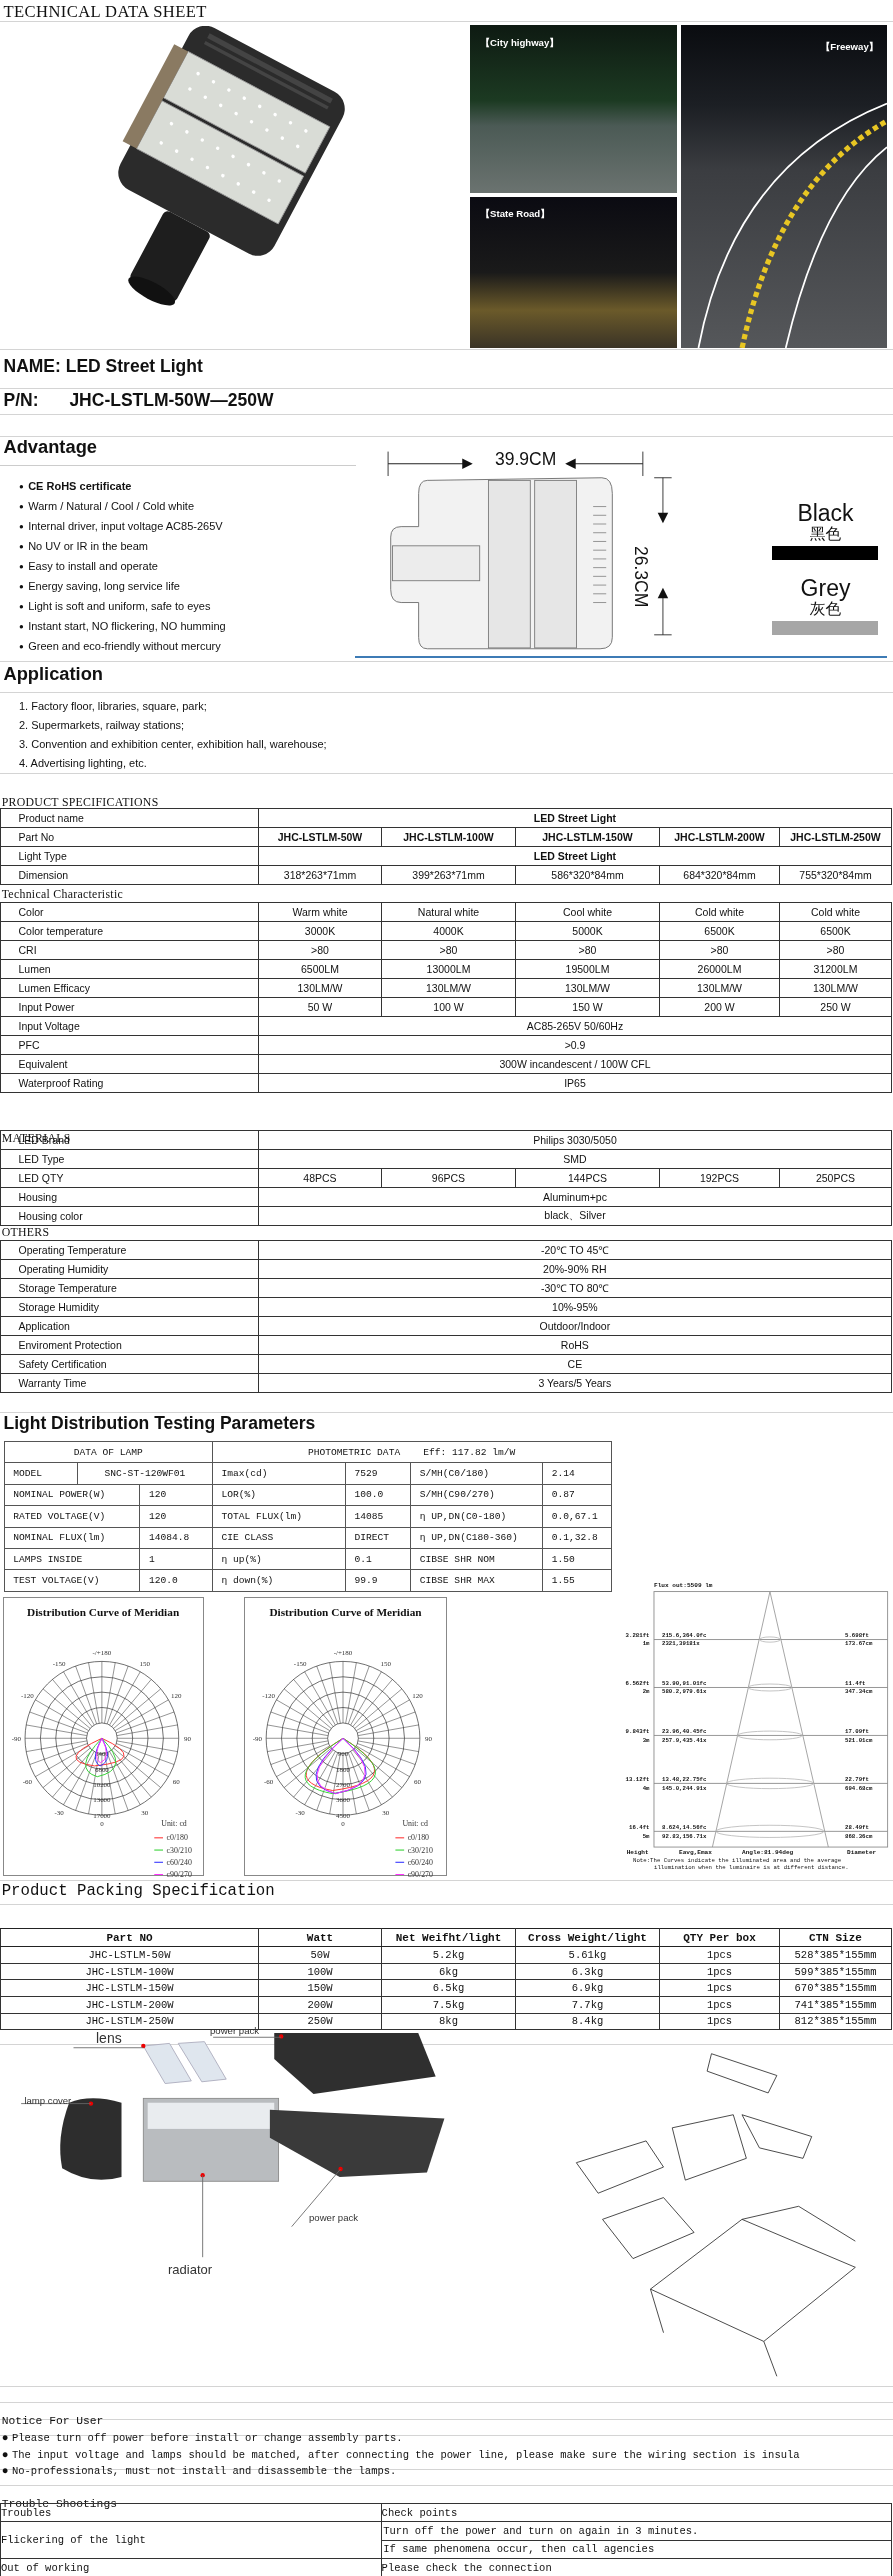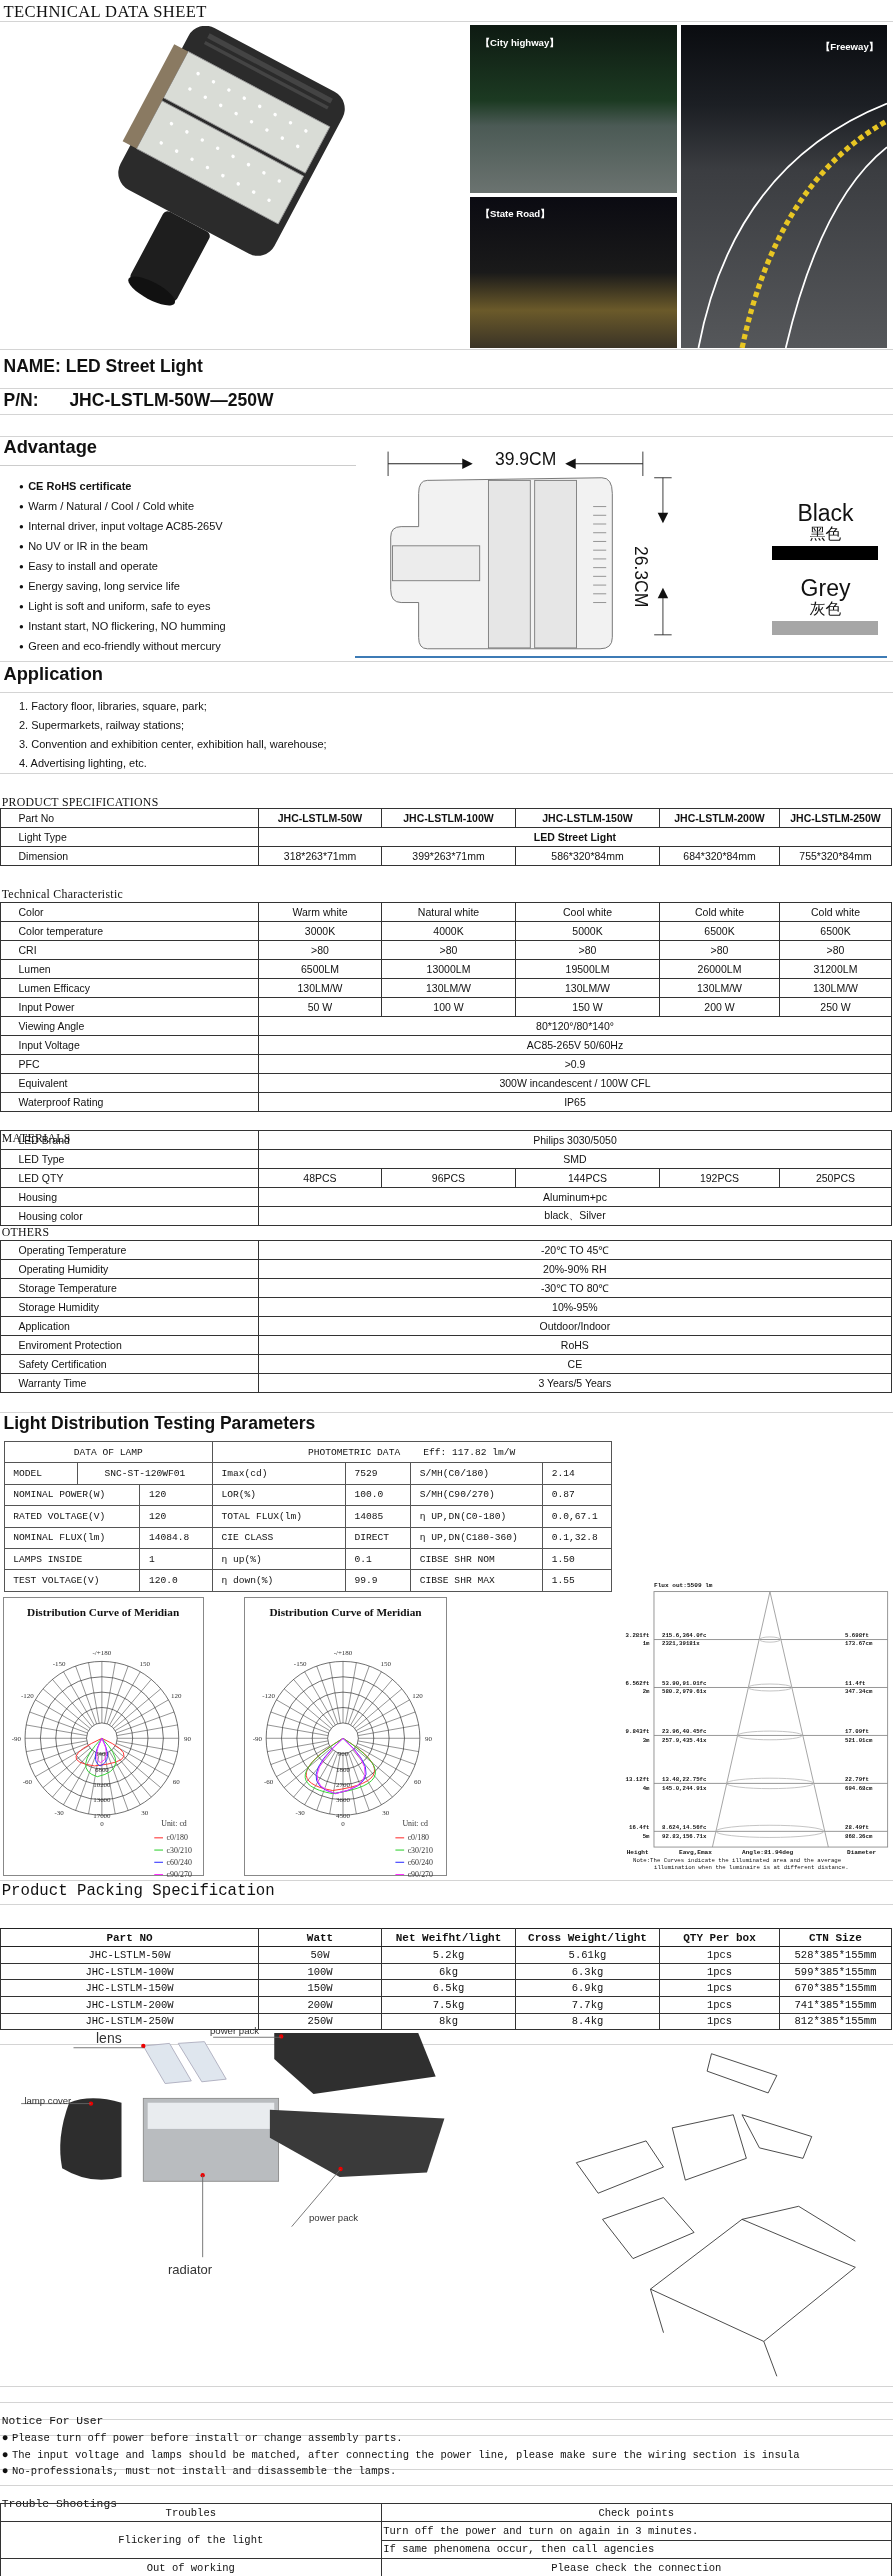--- a/index.html
+++ b/index.html
@@ -44,21 +44,21 @@
 
   
   table.pack { border-collapse: collapse; position: absolute; left: 0; top: 1928px; width: 892px; font-family: "Liberation Mono", monospace; font-size: 10.5px; }
   table.pack td { border: 0.9px solid #333; height: 16.6px; text-align: center; }
   table.pack tr.head td { font-weight: bold; height: 18.3px; font-size: 11px; border-bottom: 1.7px solid #222; border-top: 1.7px solid #222; }
 
   .notice-line { position: absolute; left: 1.7px; font-family: "Liberation Mono", monospace; font-size: 10.5px; white-space: nowrap; margin-top: 28px; }
   .notice-line .dot { font-size: 11.3px; margin-right: 3.5px; }
 
   table.trouble { border-collapse: collapse; position: absolute; left: 0; top: 2503px; width: 892px; font-family: "Liberation Mono", monospace; font-size: 10.5px; }
-  table.trouble td { border: 0.9px solid #333; height: 18.3px; text-align: center; }
+  table.trouble td { border: 0.9px solid #333; height: 18.3px; }
   table.trouble td.left { text-align: left; padding-left: 1.7px; }
 </style>
 </head>
 <body>
 
 <div class="hline" style="top:21px;"></div>
 <div class="hline" style="top:349px;"></div>
 <div class="hline" style="top:388px;"></div>
 <div class="hline" style="top:414px;"></div>
 <div class="hline" style="top:436px;"></div>
@@ -230,20 +230,24 @@
 <table class="grid" style="top:808px;">
   <colgroup>
       <col style="width:258px">
       <col style="width:123px">
       <col style="width:134px">
       <col style="width:144px">
       <col style="width:120px">
       <col style="width:112px">
     </colgroup>
   <tbody>
+      <tr>
+    <td class="lbl">Product name</td>
+    <td colspan="5" class="bold">LED Street Light</td>
+  </tr>
   <tr>
     <td class="lbl">Part No</td>
     <td class="bold">JHC-LSTLM-50W</td>
     <td class="bold">JHC-LSTLM-100W</td>
     <td class="bold">JHC-LSTLM-150W</td>
     <td class="bold">JHC-LSTLM-200W</td>
     <td class="bold">JHC-LSTLM-250W</td>
   </tr>
   <tr>
     <td class="lbl">Light Type</td>
@@ -311,24 +315,20 @@
         <td>130LM/W</td>
         <td>130LM/W</td>
       </tr>
       <tr>
         <td class="lbl">Input Power</td>
         <td>50 W</td>
         <td>100 W</td>
         <td>150 W</td>
         <td>200 W</td>
         <td>250 W</td>
-      </tr>
-      <tr>
-        <td class="lbl">Viewing Angle</td>
-        <td colspan="5">80*120°/80*140°</td>
       </tr>
       <tr>
         <td class="lbl">Input Voltage</td>
         <td colspan="5">AC85-265V   50/60Hz</td>
       </tr>
       <tr>
         <td class="lbl">PFC</td>
         <td colspan="5">&gt;0.9</td>
       </tr>
       <tr>

